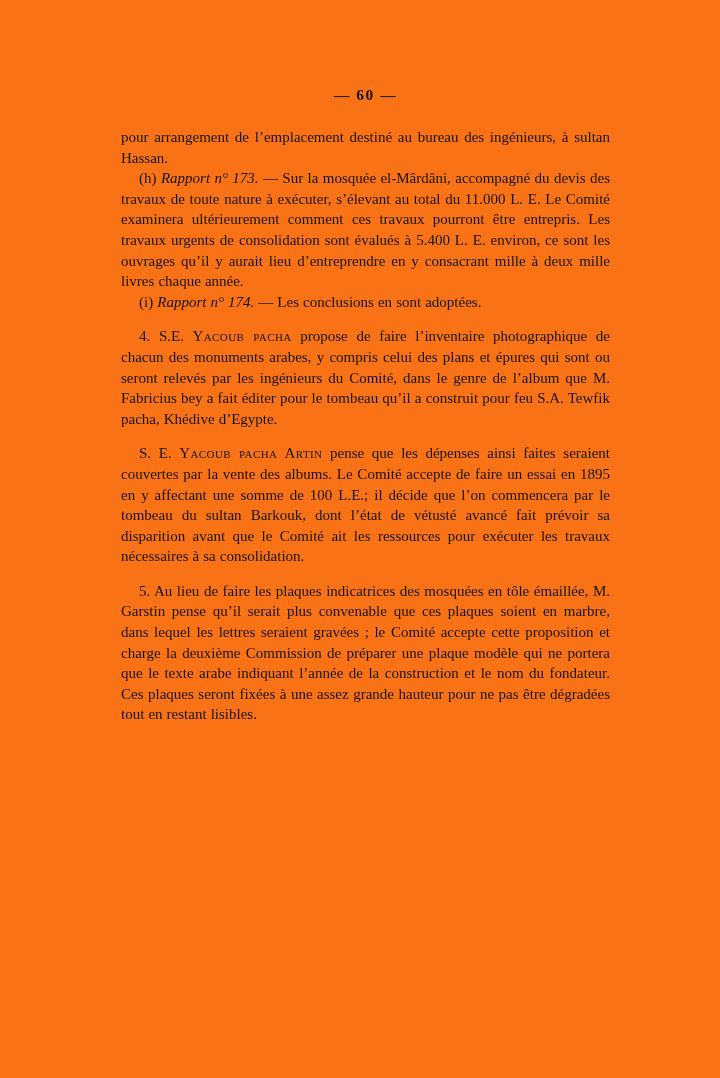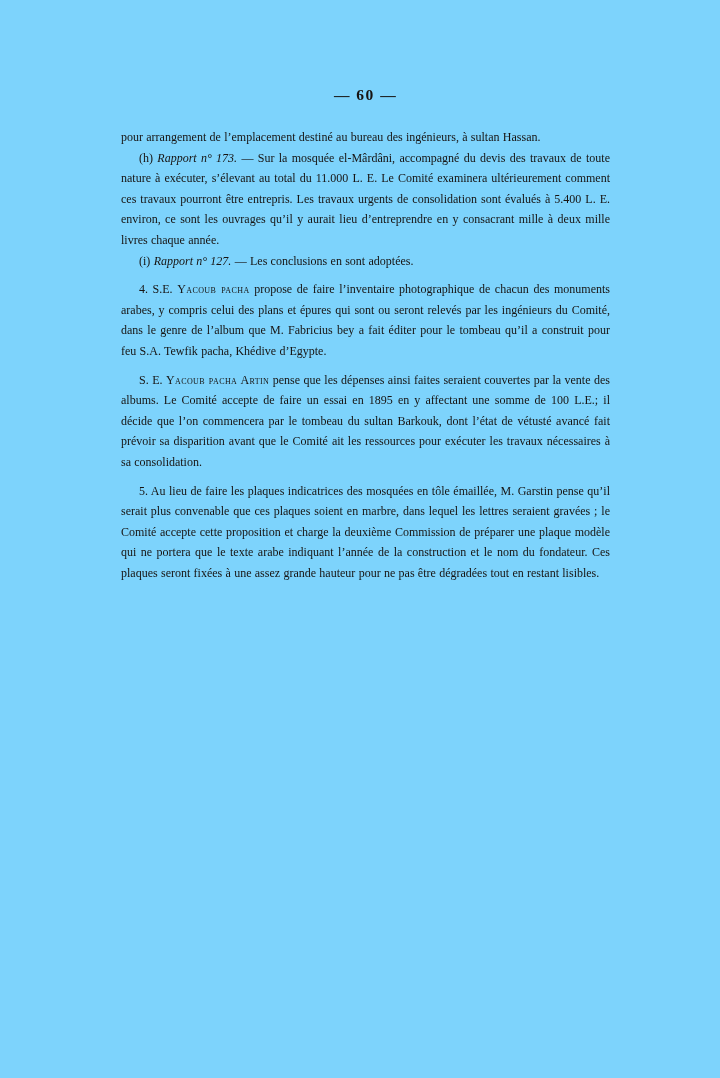--- a/index.html
+++ b/index.html
@@ -7,54 +7,54 @@
   body {
     width: 720px;
     height: 1078px;
     font-family: "Liberation Serif", serif;
     -webkit-font-smoothing: antialiased;
   }
   .page {
     position: relative;
     width: 720px;
     height: 1078px;
-    background: #7dd3fc;
+    background: #f97316;
     padding: 86px 110px 0 121px;
     color: #171412;
     overflow: hidden;
   }
   .page-number {
     text-align: center;
     font-size: 15.5px;
     letter-spacing: 1.5px;
     margin-bottom: 23px;
     font-weight: bold;
   }
   .text-block {
     width: 100%;
   }
   .para {
-    font-size: 12px;
+    font-size: 15px;
     line-height: 20.6px;
     text-align: justify;
     hyphens: auto;
     -webkit-hyphens: auto;
     word-spacing: 0.3px;
   }
   .para.indent { text-indent: 18px; }
-  .para.space-before { margin-top: 8px; }
+  .para.space-before { margin-top: 14px; }
   .run-italic { font-style: italic; }
   .run-smallcaps { font-variant: small-caps; letter-spacing: 0.4px; }
 </style>
 </head>
 <body>
 
 <div class="page">
   <div class="page-number">— 60 —</div>
   <div class="text-block" id="paragraphs">
       <p class="para"><span>pour arrangement de l’emplacement destiné au bureau des ingénieurs, à sultan Hassan.</span></p>
       <p class="para indent"><span>(h) </span><span class="run-italic">Rapport n° 173.</span><span> — Sur la mosquée el-Mârdâni, accompagné du devis des travaux de toute nature à exécuter, s’élevant au total du 11.000 L. E. Le Comité examinera ultérieurement comment ces travaux pourront être entrepris. Les travaux urgents de consolidation sont évalués à 5.400 L. E. environ, ce sont les ouvrages qu’il y aurait lieu d’entreprendre en y consacrant mille à deux mille livres chaque année.</span></p>
-      <p class="para indent"><span>(i) </span><span class="run-italic">Rapport n° 127.</span><span> — Les conclusions en sont adoptées.</span></p>
+      <p class="para indent"><span>(i) </span><span class="run-italic">Rapport n° 174.</span><span> — Les conclusions en sont adoptées.</span></p>
       <p class="para indent space-before"><span>4. S.E. </span><span class="run-smallcaps">Yacoub pacha</span><span> propose de faire l’inventaire photographique de chacun des monuments arabes, y compris celui des plans et épures qui sont ou seront relevés par les ingénieurs du Comité, dans le genre de l’album que M. Fabricius bey a fait éditer pour le tombeau qu’il a construit pour feu S.A. Tewfik pacha, Khédive d’Egypte.</span></p>
       <p class="para indent space-before"><span>S. E. </span><span class="run-smallcaps">Yacoub pacha Artin</span><span> pense que les dépenses ainsi faites seraient couvertes par la vente des albums. Le Comité accepte de faire un essai en 1895 en y affectant une somme de 100 L.E.; il décide que l’on commencera par le tombeau du sultan Barkouk, dont l’état de vétusté avancé fait prévoir sa disparition avant que le Comité ait les ressources pour exécuter les travaux nécessaires à sa consolidation.</span></p>
       <p class="para indent space-before"><span>5. Au lieu de faire les plaques indicatrices des mosquées en tôle émaillée, M. Garstin pense qu’il serait plus convenable que ces plaques soient en marbre, dans lequel les lettres seraient gravées ; le Comité accepte cette proposition et charge la deuxième Commission de préparer une plaque modèle qui ne portera que le texte arabe indiquant l’année de la construction et le nom du fondateur. Ces plaques seront fixées à une assez grande hauteur pour ne pas être dégradées tout en restant lisibles.</span></p>
     </div>
 </div>
 
 </body></html>

